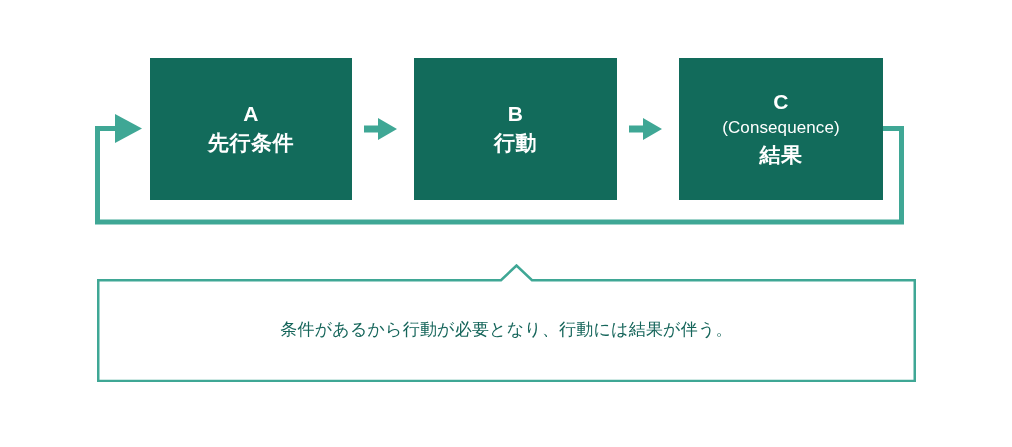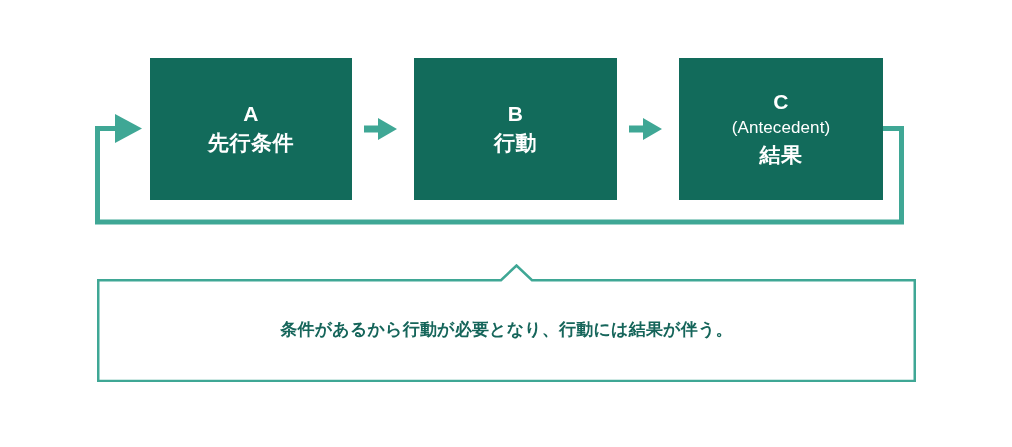--- a/index.html
+++ b/index.html
@@ -97,21 +97,21 @@
     height: 103px;
     display: flex;
     flex-direction: column;
     align-items: center;
     justify-content: center;
     color: #15655A;
     text-align: center;
   }
   #callout-text .line {
     font-size: 17px;
-    font-weight: 700;
+    font-weight: 400;
     line-height: 1.92;
     letter-spacing: 0.2px;
     white-space: nowrap;
   }
 </style>
 </head>
 <body>
 
 <div id="canvas">
 
@@ -132,21 +132,21 @@
   </div>
 
   <div id="arrow-b-c" class="flow-arrow">
     <svg width="34" height="26" viewBox="0 0 34 26" xmlns="http://www.w3.org/2000/svg">
       <path d="M0 9.5 H14 V2 L33 13 L14 24 V16.5 H0 Z" fill="#3FA795"></path>
     </svg>
   </div>
 
   <div id="box-c" class="abc-box">
     <div class="letter">C</div>
-    <div class="english">(Antecedent)</div>
+    <div class="english">(Consequence)</div>
     <div class="japanese">結果</div>
   </div>
 
   <div id="feedback-loop">
     <svg width="826" height="120" viewBox="0 0 826 120" xmlns="http://www.w3.org/2000/svg">
 
       <path d="M793 18.5 H811.5 V112 H7.5 V18.5 H28" fill="none" stroke="#3FA795" stroke-width="5"></path>
 
       <path d="M25 4 L52 18.5 L25 33 Z" fill="#3FA795"></path>
     </svg>

